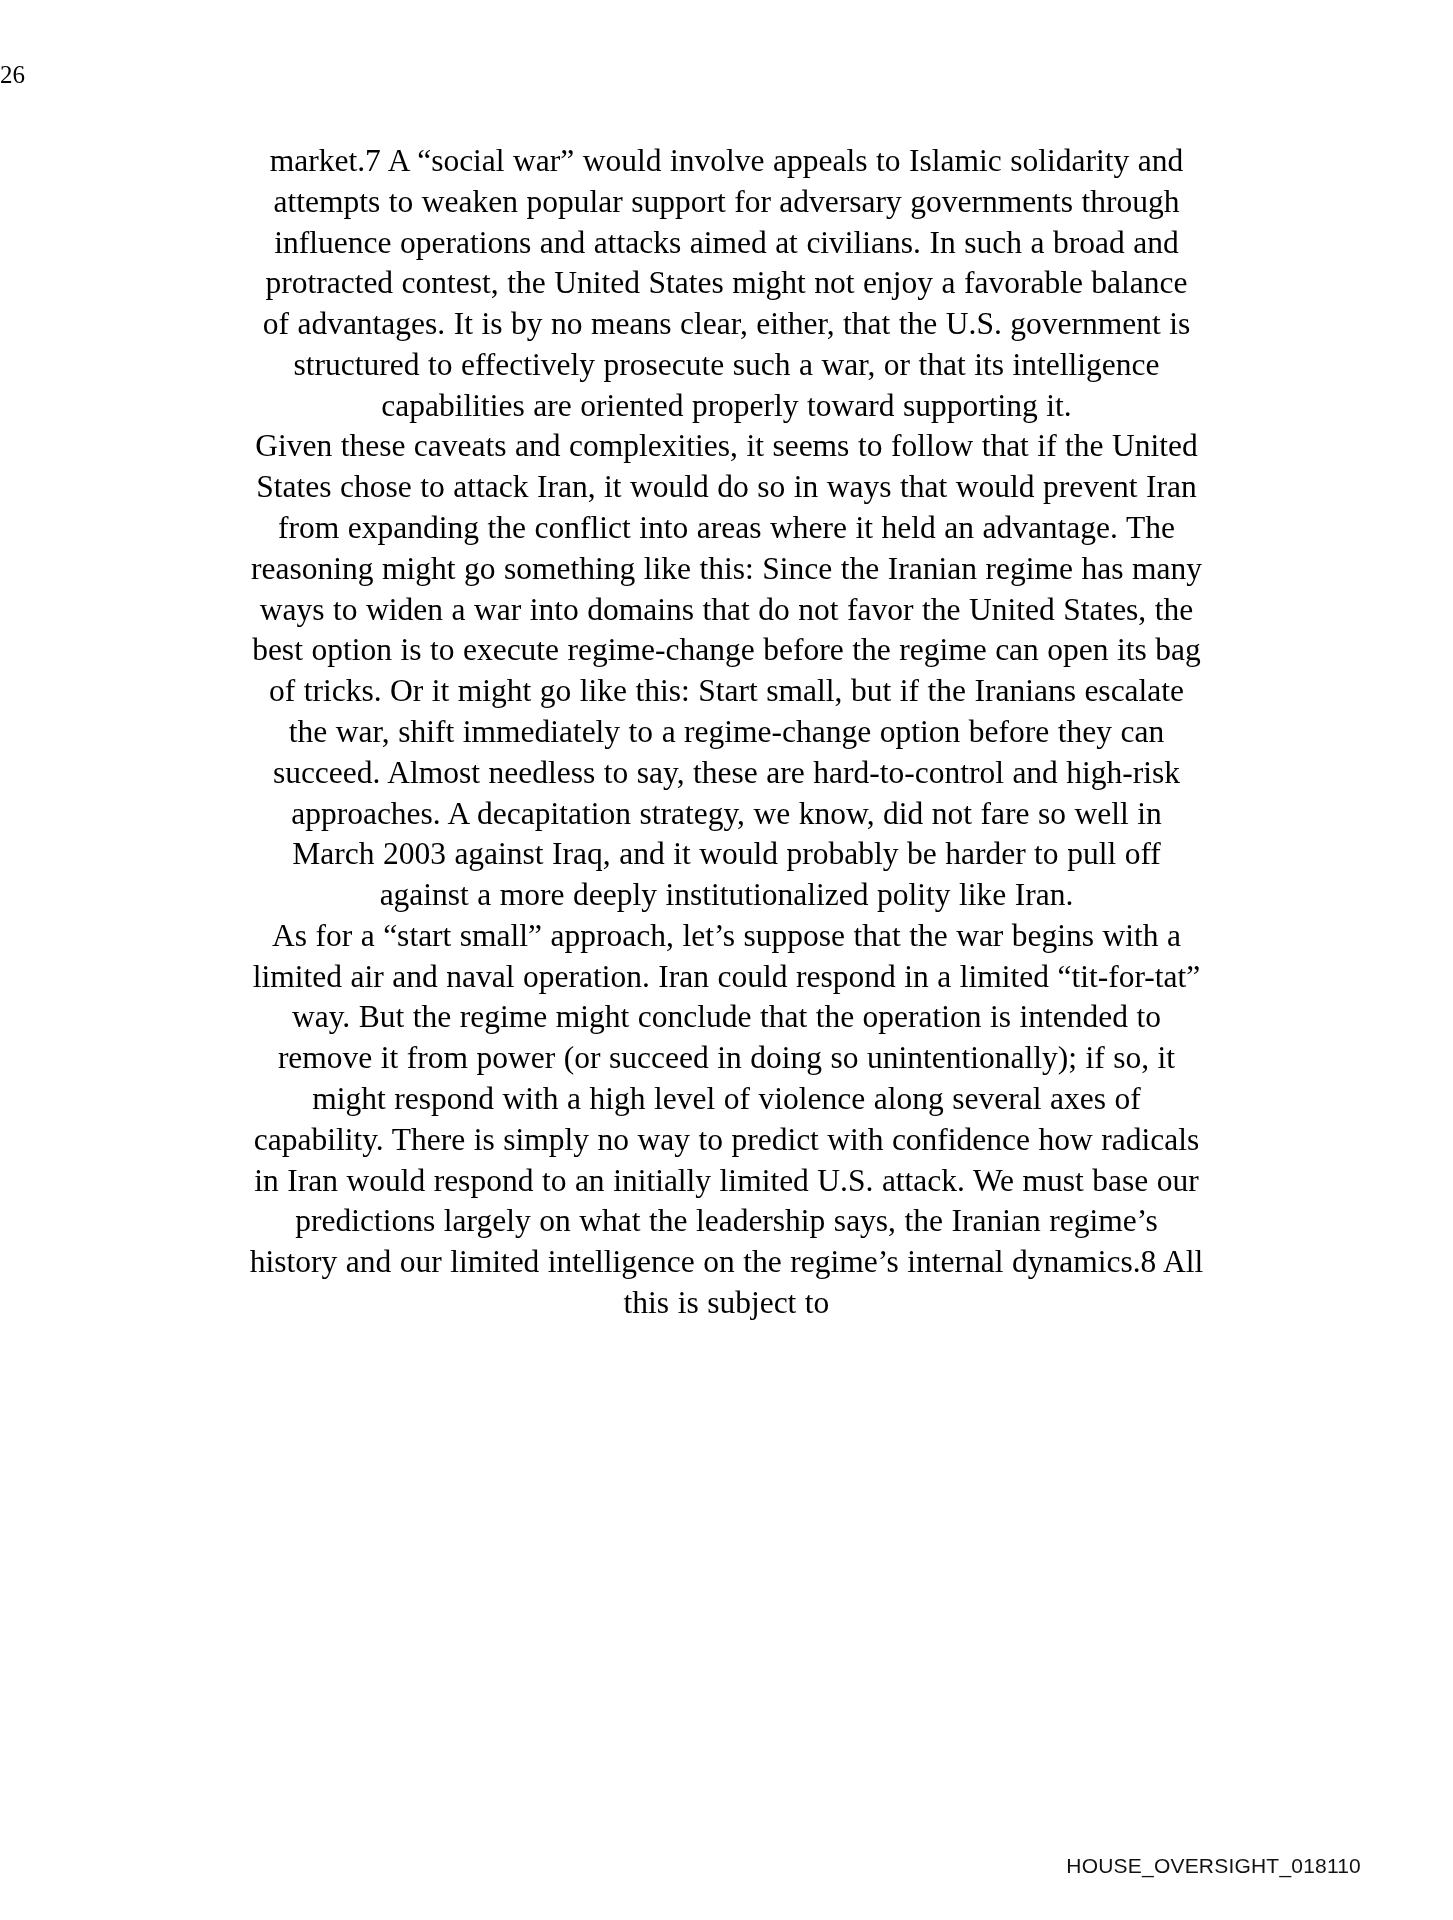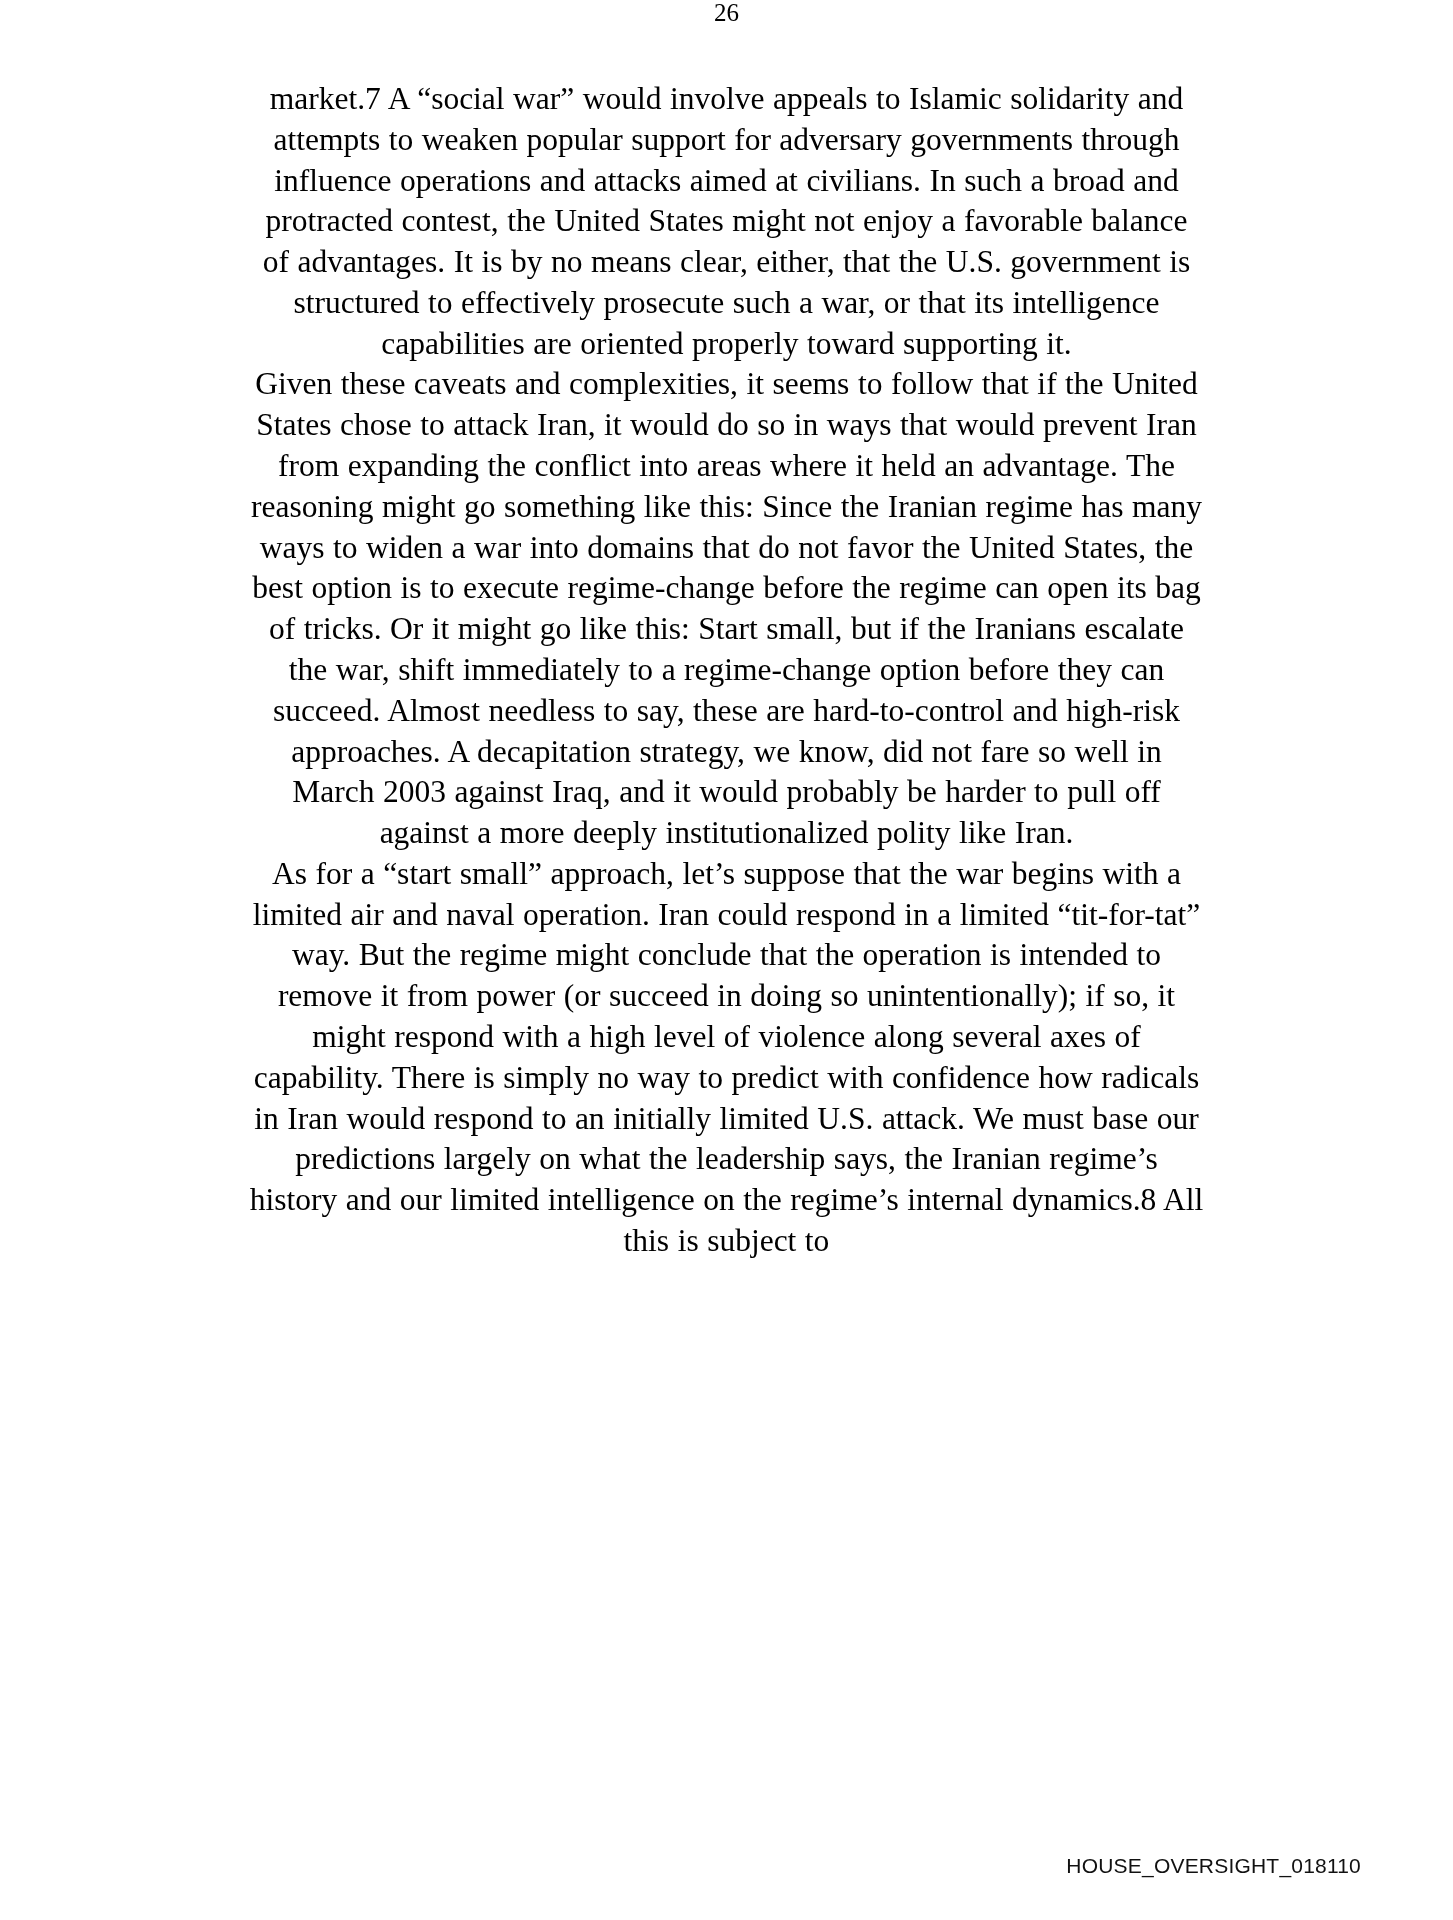--- a/index.html
+++ b/index.html
@@ -15,23 +15,23 @@
     position: relative;
   }
   .page {
     position: relative;
     width: 1453px;
     min-height: 1920px;
     box-sizing: border-box;
     padding: 0;
   }
   .page-number {
-    text-align: center;
     font-size: 25px;
     font-family: "Liberation Serif", serif;
+    padding-top: 62px;
     line-height: 1;
   }
   .body-text {
     margin: 0 auto;
     width: 955px;
     padding-top: 54px;
     font-size: 31.5px;
     line-height: 1.295;
     text-align: center;
     font-family: "Liberation Serif", serif;

